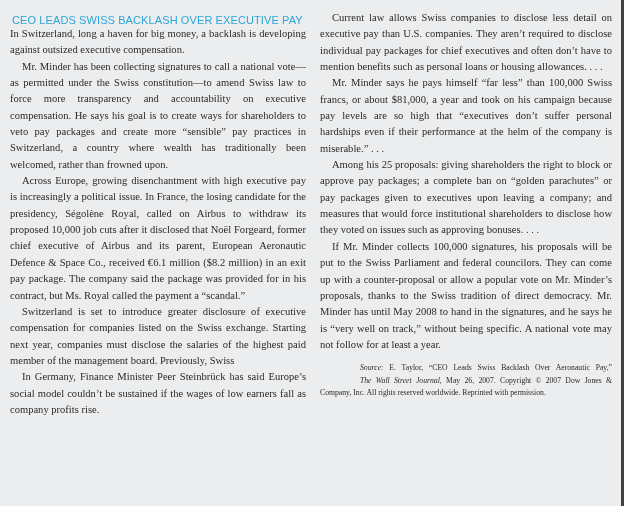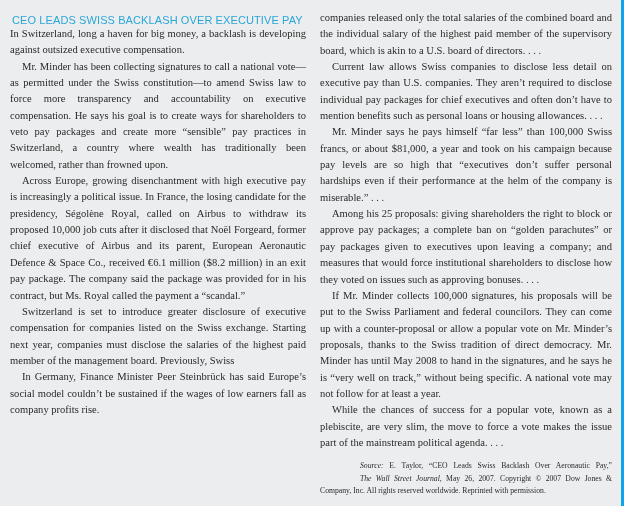--- a/index.html
+++ b/index.html
@@ -7,21 +7,21 @@
     width: 624px; height: 506px; overflow: hidden;
     background: #eceded;
     font-family: "Liberation Serif", "DejaVu Serif", serif;
     color: #2a2a2a;
   }
   .page {
     position: relative;
     width: 624px; height: 506px;
     background: #ecedee;
     box-sizing: border-box;
-    border-right: 3px solid #0ea5e9;
+    border-right: 3px solid #404040;
   }
   .col {
     position: absolute; top: 0;
     box-sizing: border-box;
   }
   .col-left { left: 10px; width: 296px; }
   .col-right { left: 320px; width: 292px; }
   .headline {
     margin: 13px 0 0 2px;
     font-family: "Liberation Sans", "DejaVu Sans", sans-serif;
@@ -63,25 +63,23 @@
       <p>In Switzerland, long a haven for big money, a backlash is developing against outsized executive compensation.</p>
       <p class="indent">Mr. Minder has been collecting signatures to call a national vote—as permitted under the Swiss constitution—to amend Swiss law to force more transparency and accountability on executive compensation. He says his goal is to create ways for shareholders to veto pay packages and create more “sensible” pay practices in Switzerland, a country where wealth has traditionally been welcomed, rather than frowned upon.</p>
       <p class="indent">Across Europe, growing disenchantment with high executive pay is increasingly a political issue. In France, the losing candidate for the presidency, Ségolène Royal, called on Airbus to withdraw its proposed 10,000 job cuts after it disclosed that Noël Forgeard, former chief executive of Airbus and its parent, European Aeronautic Defence &amp; Space Co., received €6.1 million ($8.2 million) in an exit pay package. The company said the package was provided for in his contract, but Ms. Royal called the payment a “scandal.”</p>
       <p class="indent">Switzerland is set to introduce greater disclosure of executive compensation for companies listed on the Swiss exchange. Starting next year, companies must disclose the salaries of the highest paid member of the management board. Previously, Swiss</p>
       <p class="indent">In Germany, Finance Minister Peer Steinbrück has said Europe’s social model couldn’t be sustained if the wages of low earners fall as company profits rise.</p>
     </div>
   </div>
 
   <div class="col col-right">
     <div class="body">
-      <p>companies released only the total salaries of the combined board and the individual salary of the highest paid member of the supervisory board, which is akin to a U.S. board of directors. . . .</p>
       <p class="indent">Current law allows Swiss companies to disclose less detail on executive pay than U.S. companies. They aren’t required to disclose individual pay packages for chief executives and often don’t have to mention benefits such as personal loans or housing allowances. . . .</p>
       <p class="indent">Mr. Minder says he pays himself “far less” than 100,000 Swiss francs, or about $81,000, a year and took on his campaign because pay levels are so high that “executives don’t suffer personal hardships even if their performance at the helm of the company is miserable.” . . .</p>
       <p class="indent">Among his 25 proposals: giving shareholders the right to block or approve pay packages; a complete ban on “golden parachutes” or pay packages given to executives upon leaving a company; and measures that would force institutional shareholders to disclose how they voted on issues such as approving bonuses. . . .</p>
       <p class="indent">If Mr. Minder collects 100,000 signatures, his proposals will be put to the Swiss Parliament and federal councilors. They can come up with a counter-proposal or allow a popular vote on Mr. Minder’s proposals, thanks to the Swiss tradition of direct democracy. Mr. Minder has until May 2008 to hand in the signatures, and he says he is “very well on track,” without being specific. A national vote may not follow for at least a year.</p>
-      <p class="indent">While the chances of success for a popular vote, known as a plebiscite, are very slim, the move to force a vote makes the issue part of the mainstream political agenda. . . .</p>
     </div>
     <div class="source">
       <em>Source:</em><span> E. Taylor, “CEO Leads Swiss Backlash Over Aeronautic Pay,” </span><em>The Wall Street Journal</em><span>, May 26, 2007. Copyright © 2007 Dow Jones &amp; Company, Inc. All rights reserved worldwide. Reprinted with permission.</span>
     </div>
   </div>
 
 </div>
 
 </body></html>

